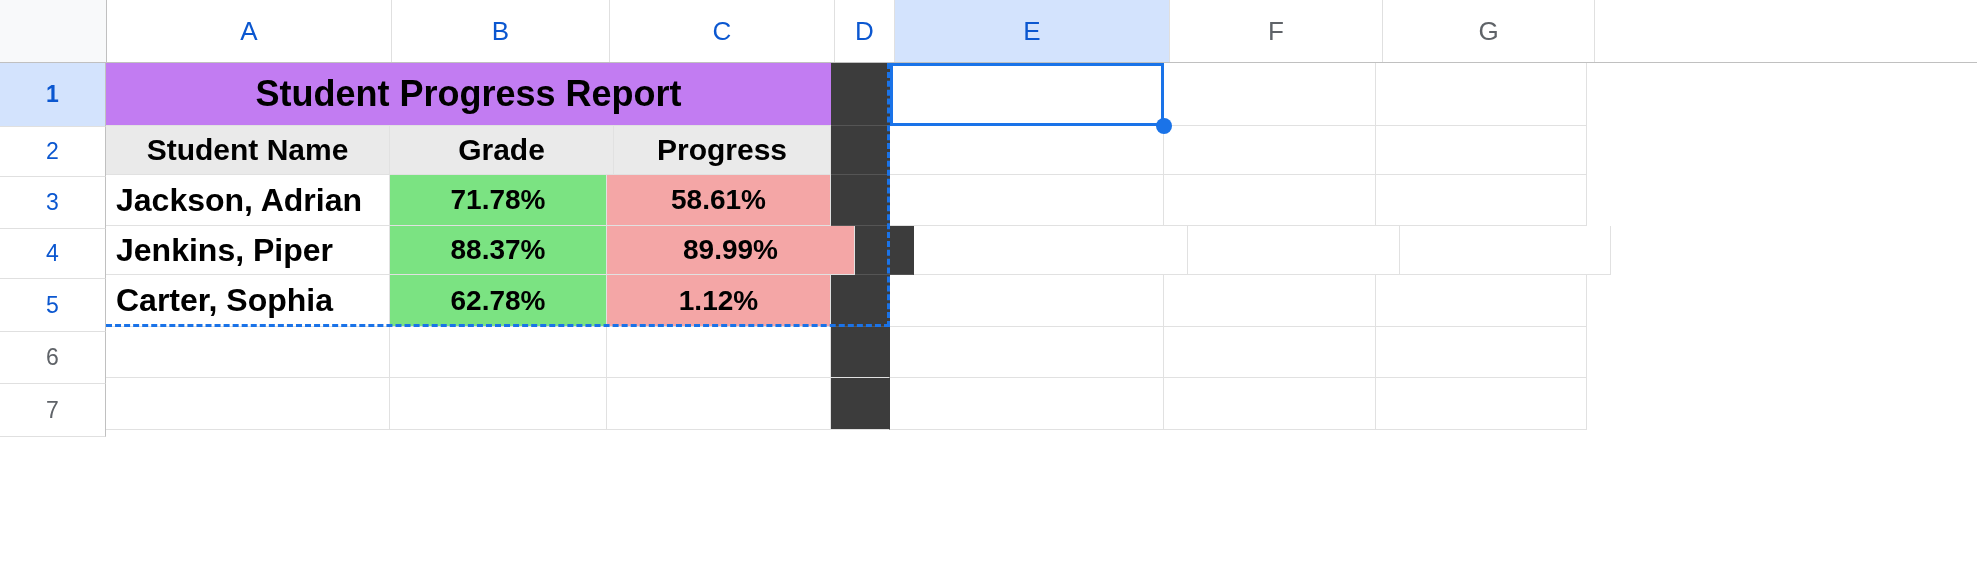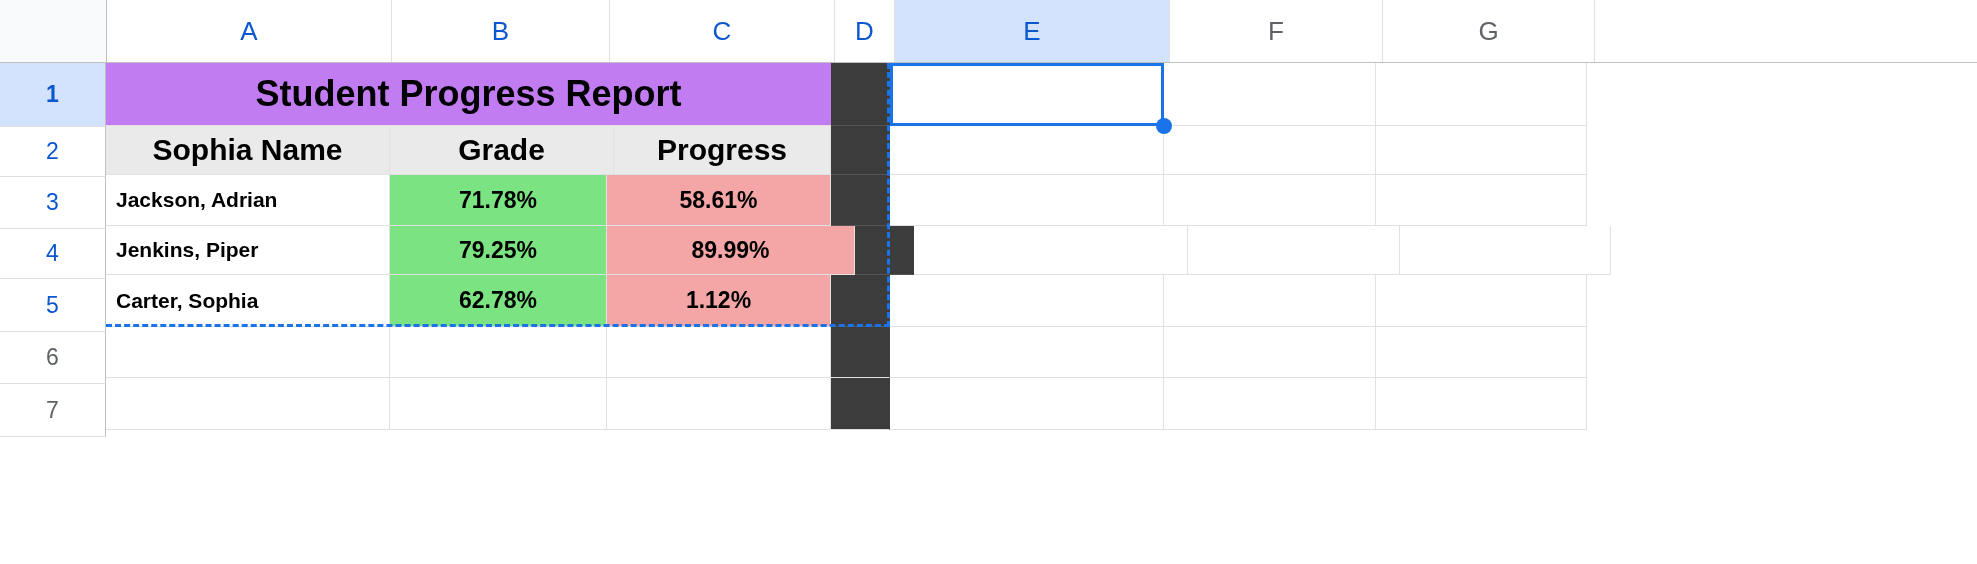--- a/index.html
+++ b/index.html
@@ -77,41 +77,41 @@
   .grid-row {
     display: flex;
     position: relative;
   }
   .cell {
     border-right: 1px solid #e1e1e1;
     border-bottom: 1px solid #e1e1e1;
     display: flex;
     align-items: center;
     padding: 0 10px;
-    font-size: 23px;
+    font-size: 28px;
     color: #000;
     box-sizing: border-box;
     position: relative;
   }
   .cell.title {
     background: #c27cf2;
     font-weight: bold;
     justify-content: center;
     font-size: 36px;
     border-right: none;
   }
   .cell.header {
     background: #eaeaea;
     font-weight: bold;
     justify-content: center;
     font-size: 30px;
   }
   .cell.data-name {
     font-weight: bold;
-    font-size: 21px;
+    font-size: 32px;
   }
   .cell.progress {
     background: #7be382;
     font-weight: bold;
     justify-content: center;
   }
   .cell.grade {
     background: #f4a6a6;
     font-weight: bold;
     justify-content: center;
@@ -226,21 +226,21 @@
           <span data-name="title-text">Student Progress Report</span>
         </div>
         <div class="cell dark-col" style="width:59px;padding:0" data-name="cell-D1"></div>
         <div class="cell" style="width:274px" data-name="cell-E1"></div>
         <div class="cell" style="width:212px" data-name="cell-F1"></div>
         <div class="cell" style="width:211px" data-name="cell-G1"></div>
       </div>
 
       <div class="grid-row" style="height:49px" data-name="table-row">
         <div class="cell header" style="width:284px" data-name="cell-A2-header">
-            <span data-name="header-student">Sophia Name</span>
+            <span data-name="header-student">Student Name</span>
           </div>
         <div class="cell header" style="width:224px" data-name="cell-C2-header">
             <span data-name="header-grade">Grade</span>
           </div>
         <div class="cell header" style="width:217px" data-name="cell-B2-header">
             <span data-name="header-progress">Progress</span>
           </div>
         <div class="cell dark-col" style="width:59px;padding:0" data-name="cell-D2"></div>
         <div class="cell" style="width:274px" data-name="cell-E2"></div>
         <div class="cell" style="width:212px" data-name="cell-F2"></div>
@@ -261,21 +261,21 @@
         <div class="cell" style="width:274px" data-name="cell-E3"></div>
         <div class="cell" style="width:212px" data-name="cell-F3"></div>
         <div class="cell" style="width:211px" data-name="cell-G3"></div>
       </div>
 
       <div class="grid-row" style="height:49px" data-name="table-row">
         <div class="cell data-name" style="width:284px" data-name="cell-A4-student">
             <span data-name="student-name">Jenkins, Piper</span>
           </div>
         <div class="cell progress" style="width:217px" data-name="cell-B4-progress">
-            <span data-name="progress-value">79.25%</span>
+            <span data-name="progress-value">88.37%</span>
           </div>
         <div class="cell grade" style="width:248px" data-name="cell-C4-grade">
             <span data-name="grade-value">89.99%</span>
           </div>
         <div class="cell dark-col" style="width:59px;padding:0" data-name="cell-D4"></div>
         <div class="cell" style="width:274px" data-name="cell-E4"></div>
         <div class="cell" style="width:212px" data-name="cell-F4"></div>
         <div class="cell" style="width:211px" data-name="cell-G4"></div>
       </div>
 

